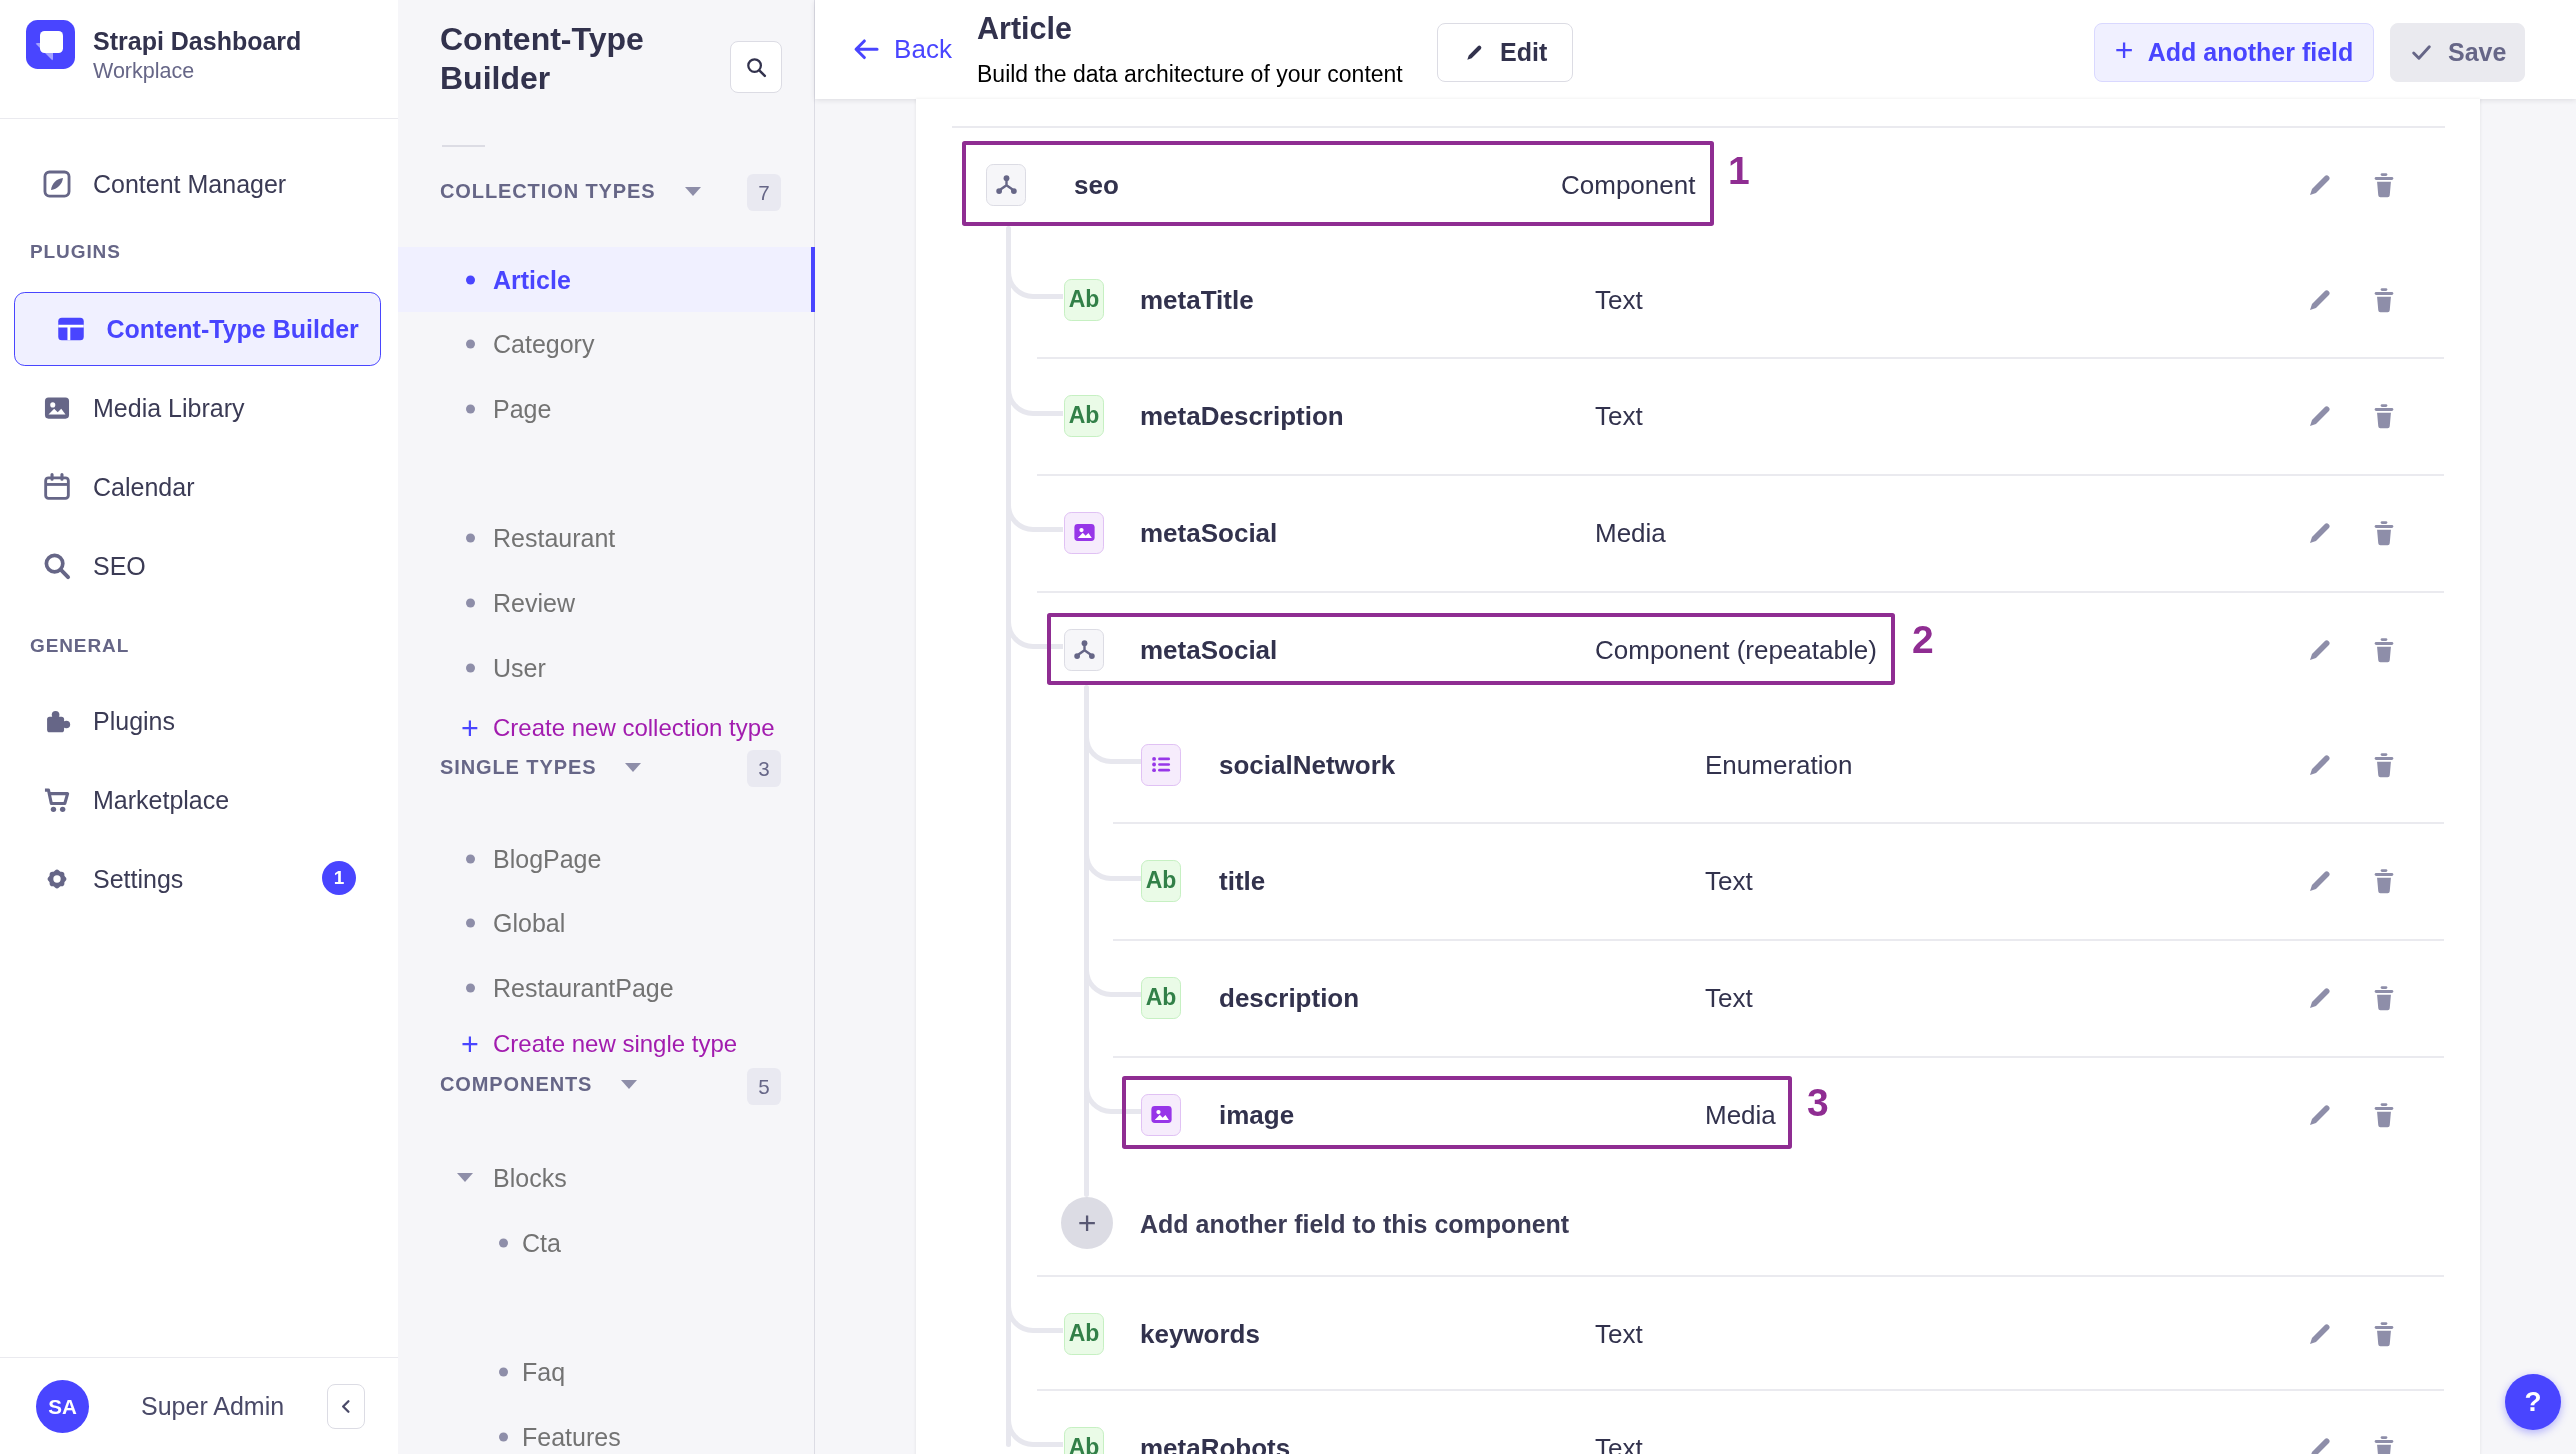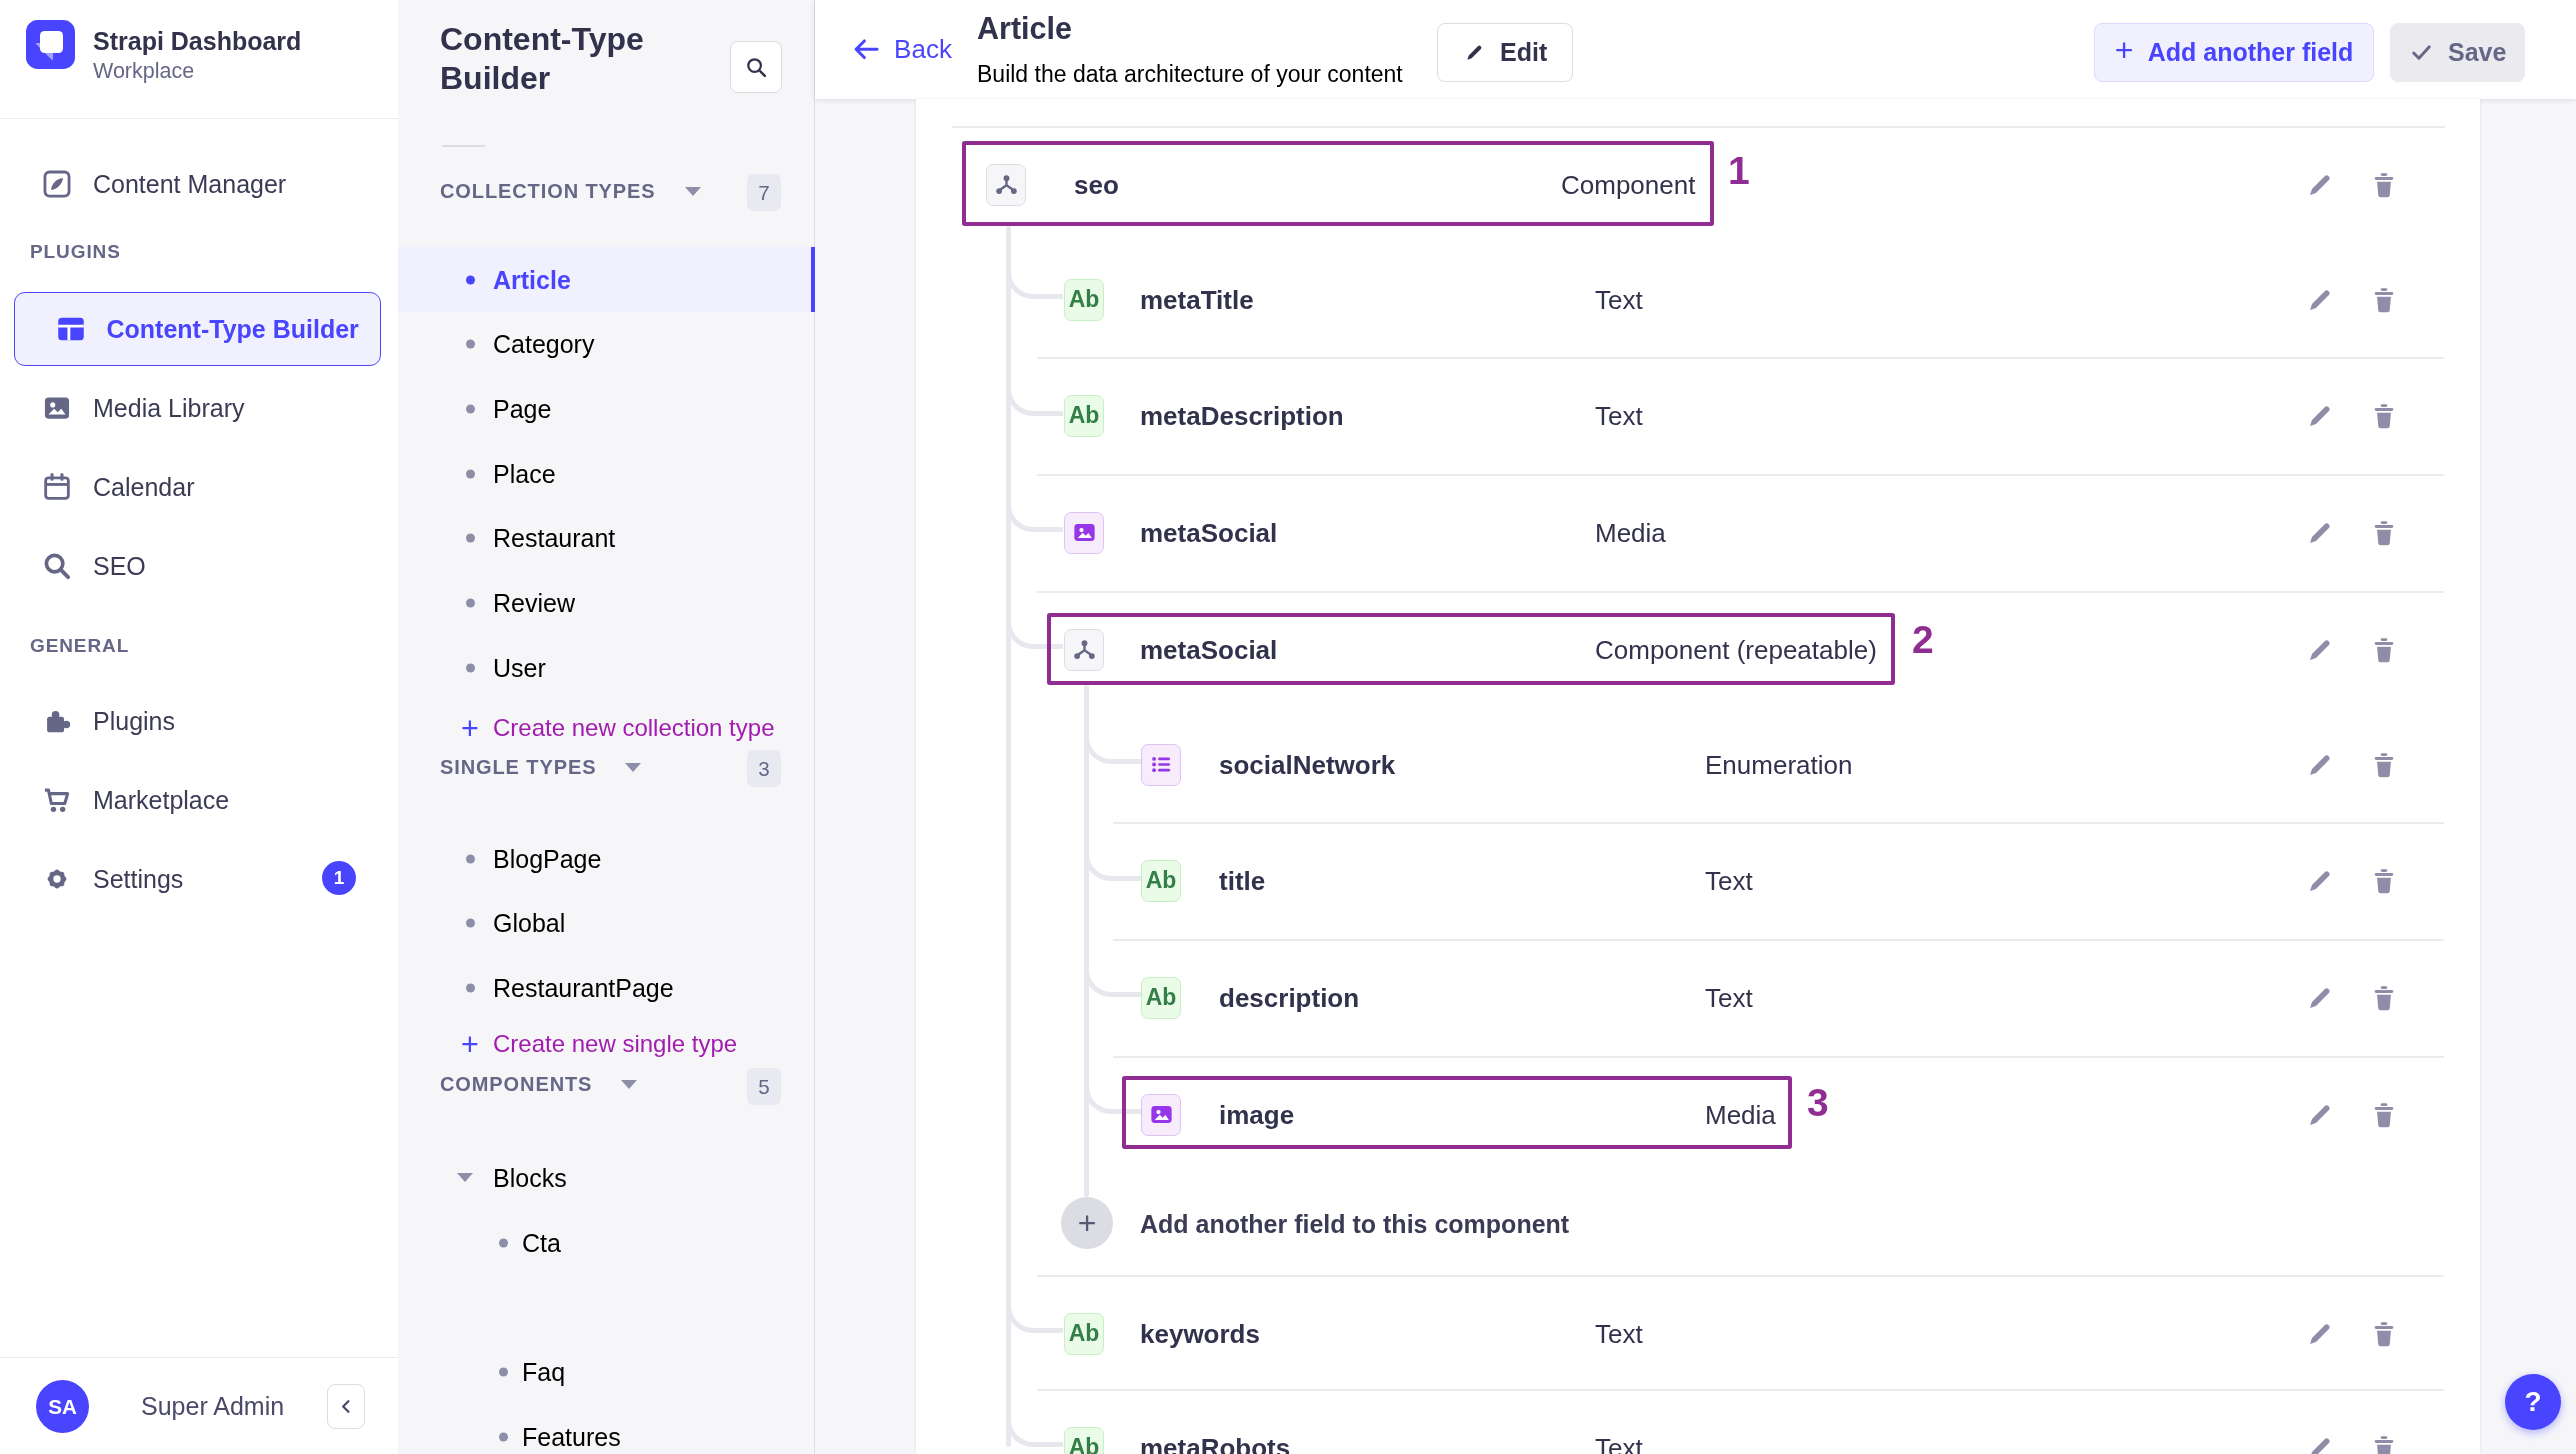--- a/index.html
+++ b/index.html
@@ -25,21 +25,21 @@
   .collapse-btn{position:absolute;left:327px;top:1384px;width:38px;height:45px;border:0.9px solid #dcdce4;border-radius:8px;background:#fff;display:flex;align-items:center;justify-content:center;box-sizing:border-box}
   
   .subnav{position:absolute;left:398px;top:0;width:417px;height:1454px;background:#f6f6f9;border-right:0.9px solid #dcdce4;box-sizing:border-box}
   .subnav-title{position:absolute;left:42px;top:20px;width:251px;font-size:32px;line-height:39px;font-weight:700;color:#32324d}
   .search-btn{position:absolute;left:332px;top:41px;width:52px;height:52px;background:#fff;border:0.9px solid #dcdce4;border-radius:8px;display:flex;align-items:center;justify-content:center;box-sizing:border-box}
   .grp-label{position:absolute;left:42px;font-size:20px;font-weight:700;letter-spacing:0.9px;color:#666687;display:flex;align-items:center;gap:29px}
   .caret{width:0;height:0;border-left:8px solid transparent;border-right:8px solid transparent;border-top:9px solid #8e8ea9;display:inline-block}
   .grp-badge{position:absolute;left:349px;width:34px;height:37px;background:#e9e9f1;border-radius:6.3px;color:#666687;font-size:20.6px;display:flex;align-items:center;justify-content:center}
   .sn-item{position:absolute;left:0;width:417px;height:65px}
   .sn-bullet{position:absolute;width:9px;height:9px;border-radius:50%;background:#8e8ea9;top:50%;transform:translateY(-50%)}
-  .sn-label{position:absolute;top:50%;transform:translateY(-50%);font-size:25px;color:#000000}
+  .sn-label{position:absolute;top:50%;transform:translateY(-50%);font-size:25px;color:#737373}
   .sn-action{position:absolute;left:0;width:417px;height:57px;color:#4945ff}
   .sn-plus{position:absolute;left:63px;top:50%;transform:translateY(-50%);font-size:30.5px;font-weight:400;color:#4945ff}
   .sn-action .sn-label{color:#a21caf}
   .article-accent{position:absolute;right:0;top:0;width:4.5px;height:65px;background:#4945ff}
   
   .main-header{position:absolute;left:815px;top:0;width:1761px;height:99px;background:#fff;box-shadow:0 1.8px 5.4px rgba(33,33,52,.12)}
   .back-link{position:absolute;left:851px;top:34px;display:flex;align-items:center;gap:12.6px;color:#4945ff;font-size:26px}
   .page-title{position:absolute;left:977px;top:10.8px;font-size:30.5px;font-weight:700;color:#32324d}
   .page-sub{position:absolute;left:977px;top:61px;font-size:23px;color:#000000}
   .btn{position:absolute;height:59px;border-radius:8px;display:flex;align-items:center;justify-content:center;gap:14.4px;font-size:25px;font-weight:600;box-sizing:border-box}
@@ -184,24 +184,20 @@
     <span class="article-accent"></span>
   </div>
   <div class="sn-item" style="top:311px">
     <span class="sn-bullet" style="left:68px"></span>
     <span class="sn-label" style="left:95px">Category</span>
   </div>
   <div class="sn-item" style="top:376px">
     <span class="sn-bullet" style="left:68px"></span>
     <span class="sn-label" style="left:95px">Page</span>
   </div>
-  <div class="sn-item" style="top:441px">
-    <span class="sn-bullet" style="left:68px"></span>
-    <span class="sn-label" style="left:95px">Place</span>
-  </div>
   <div class="sn-item" style="top:505px">
     <span class="sn-bullet" style="left:68px"></span>
     <span class="sn-label" style="left:95px">Restaurant</span>
   </div>
   <div class="sn-item" style="top:570px">
     <span class="sn-bullet" style="left:68px"></span>
     <span class="sn-label" style="left:95px">Review</span>
   </div>
   <div class="sn-item" style="top:635px">
     <span class="sn-bullet" style="left:68px"></span>

